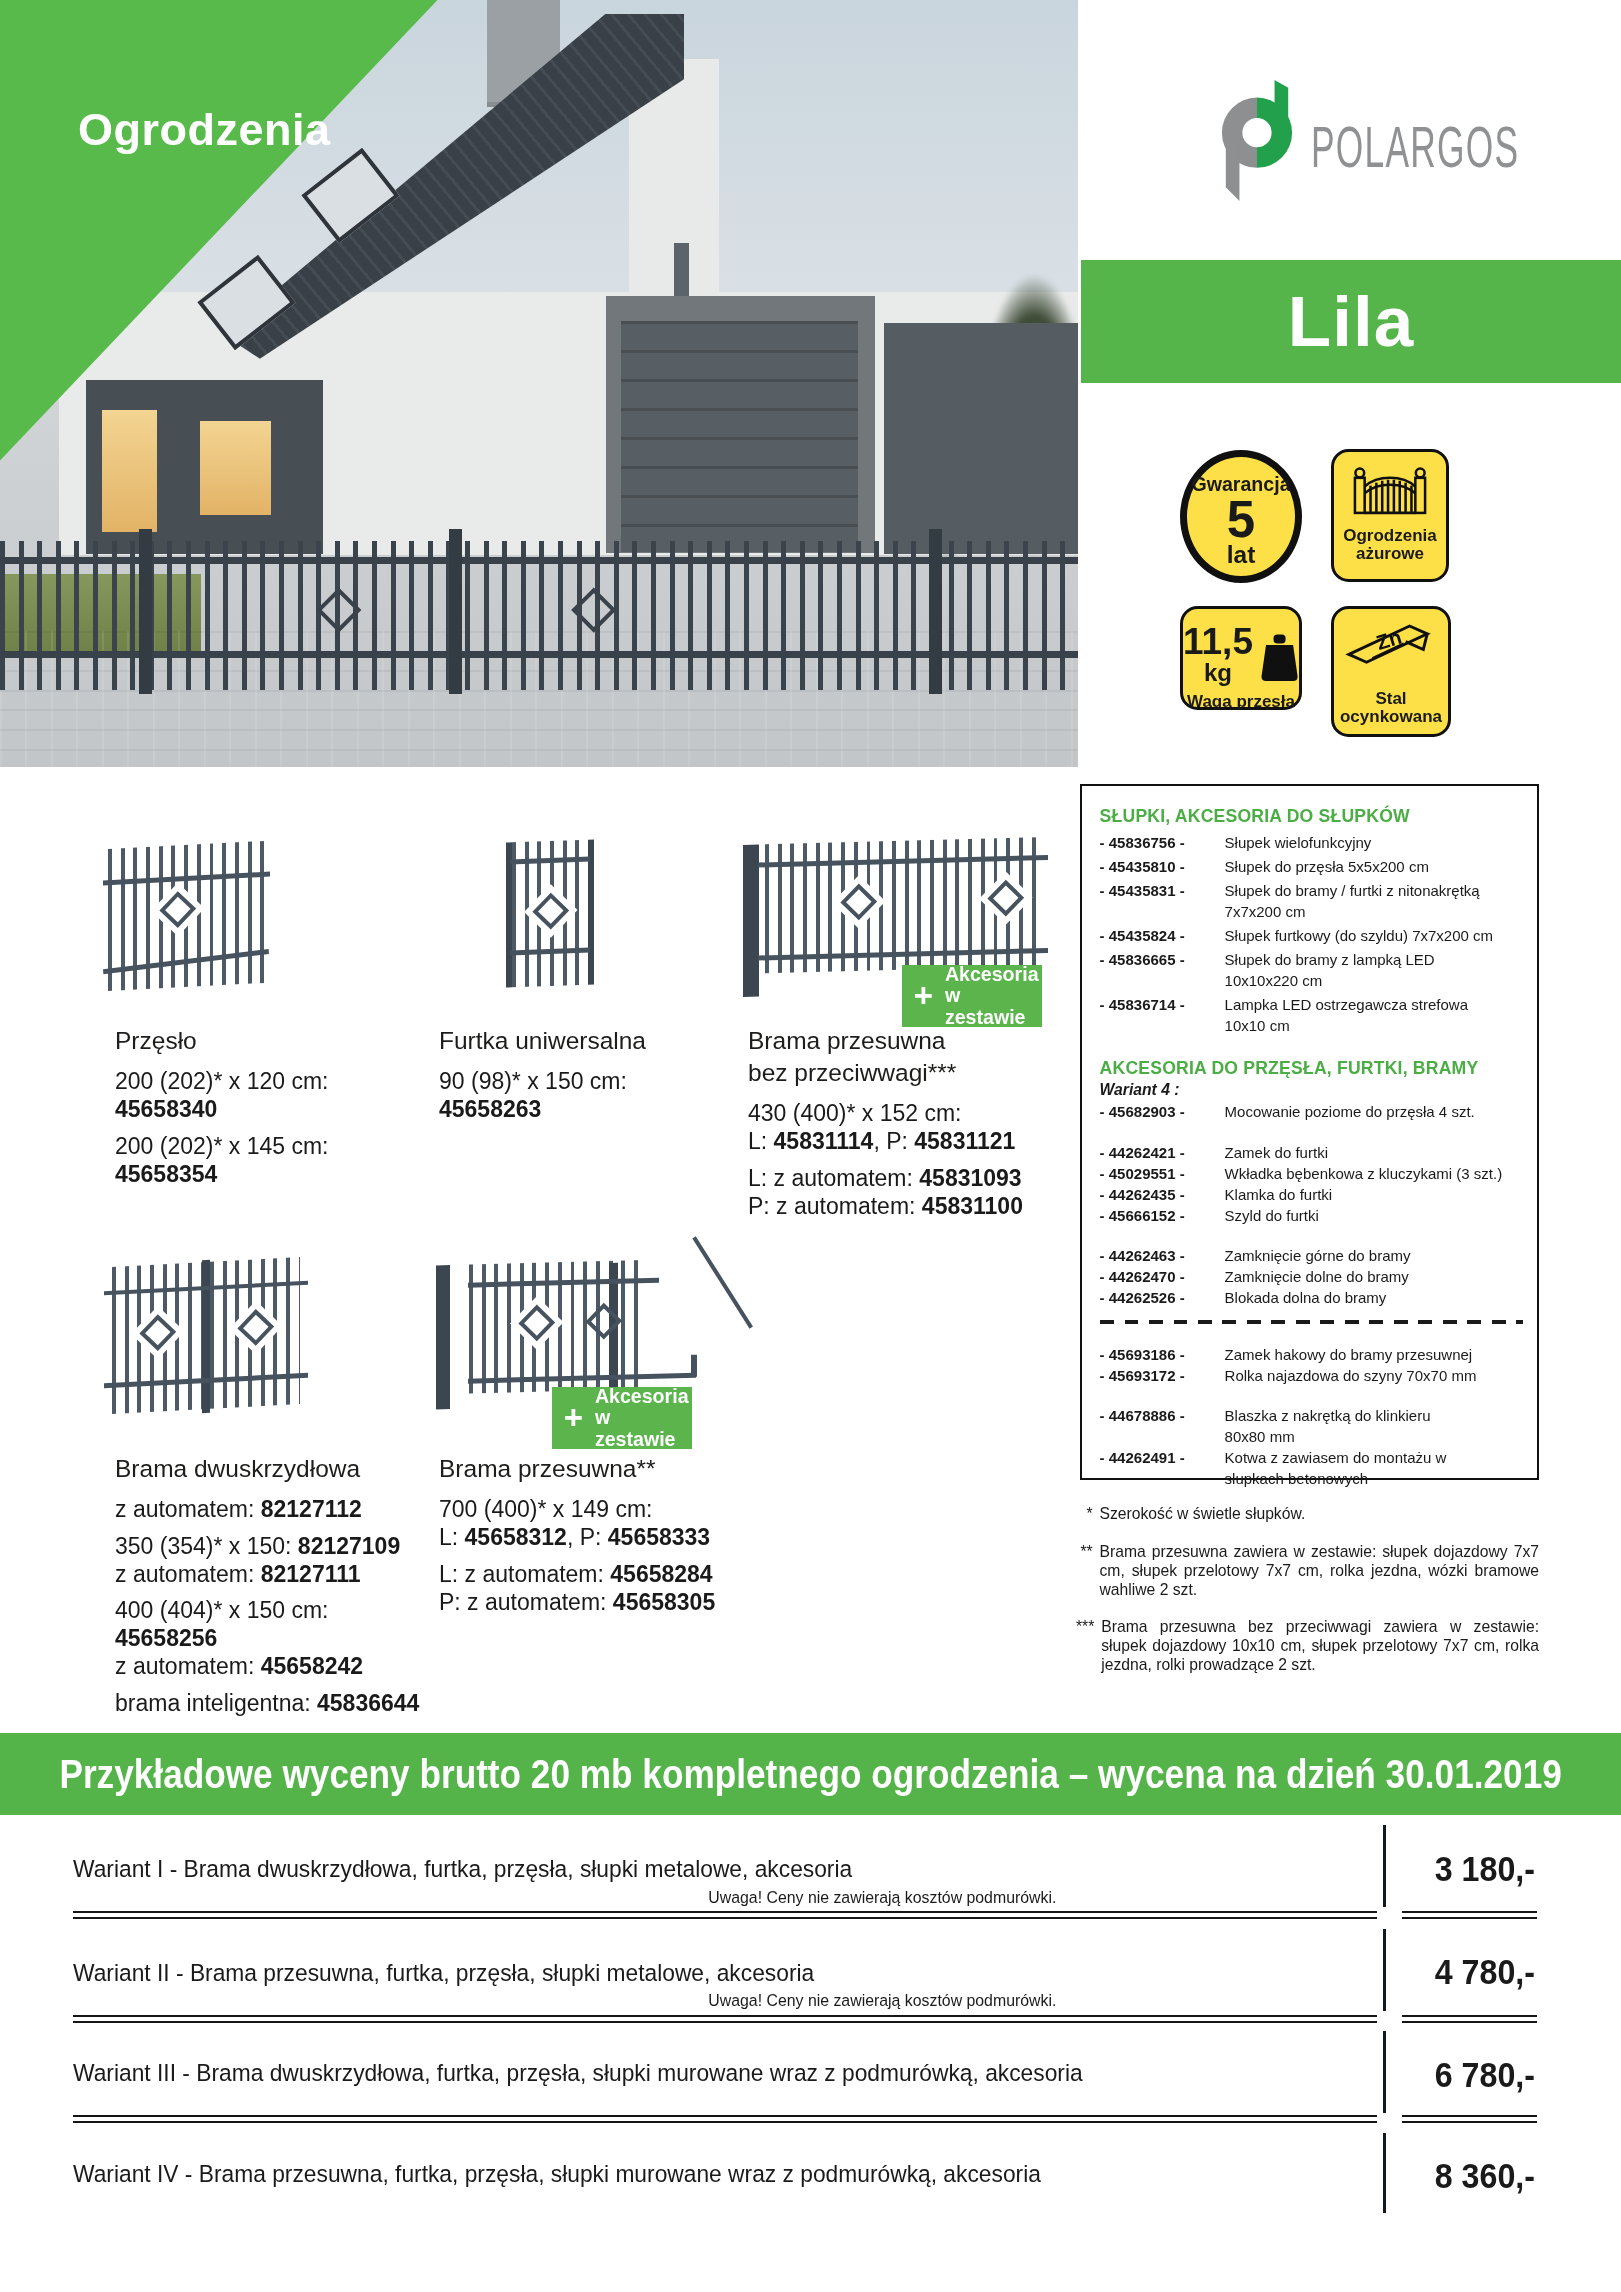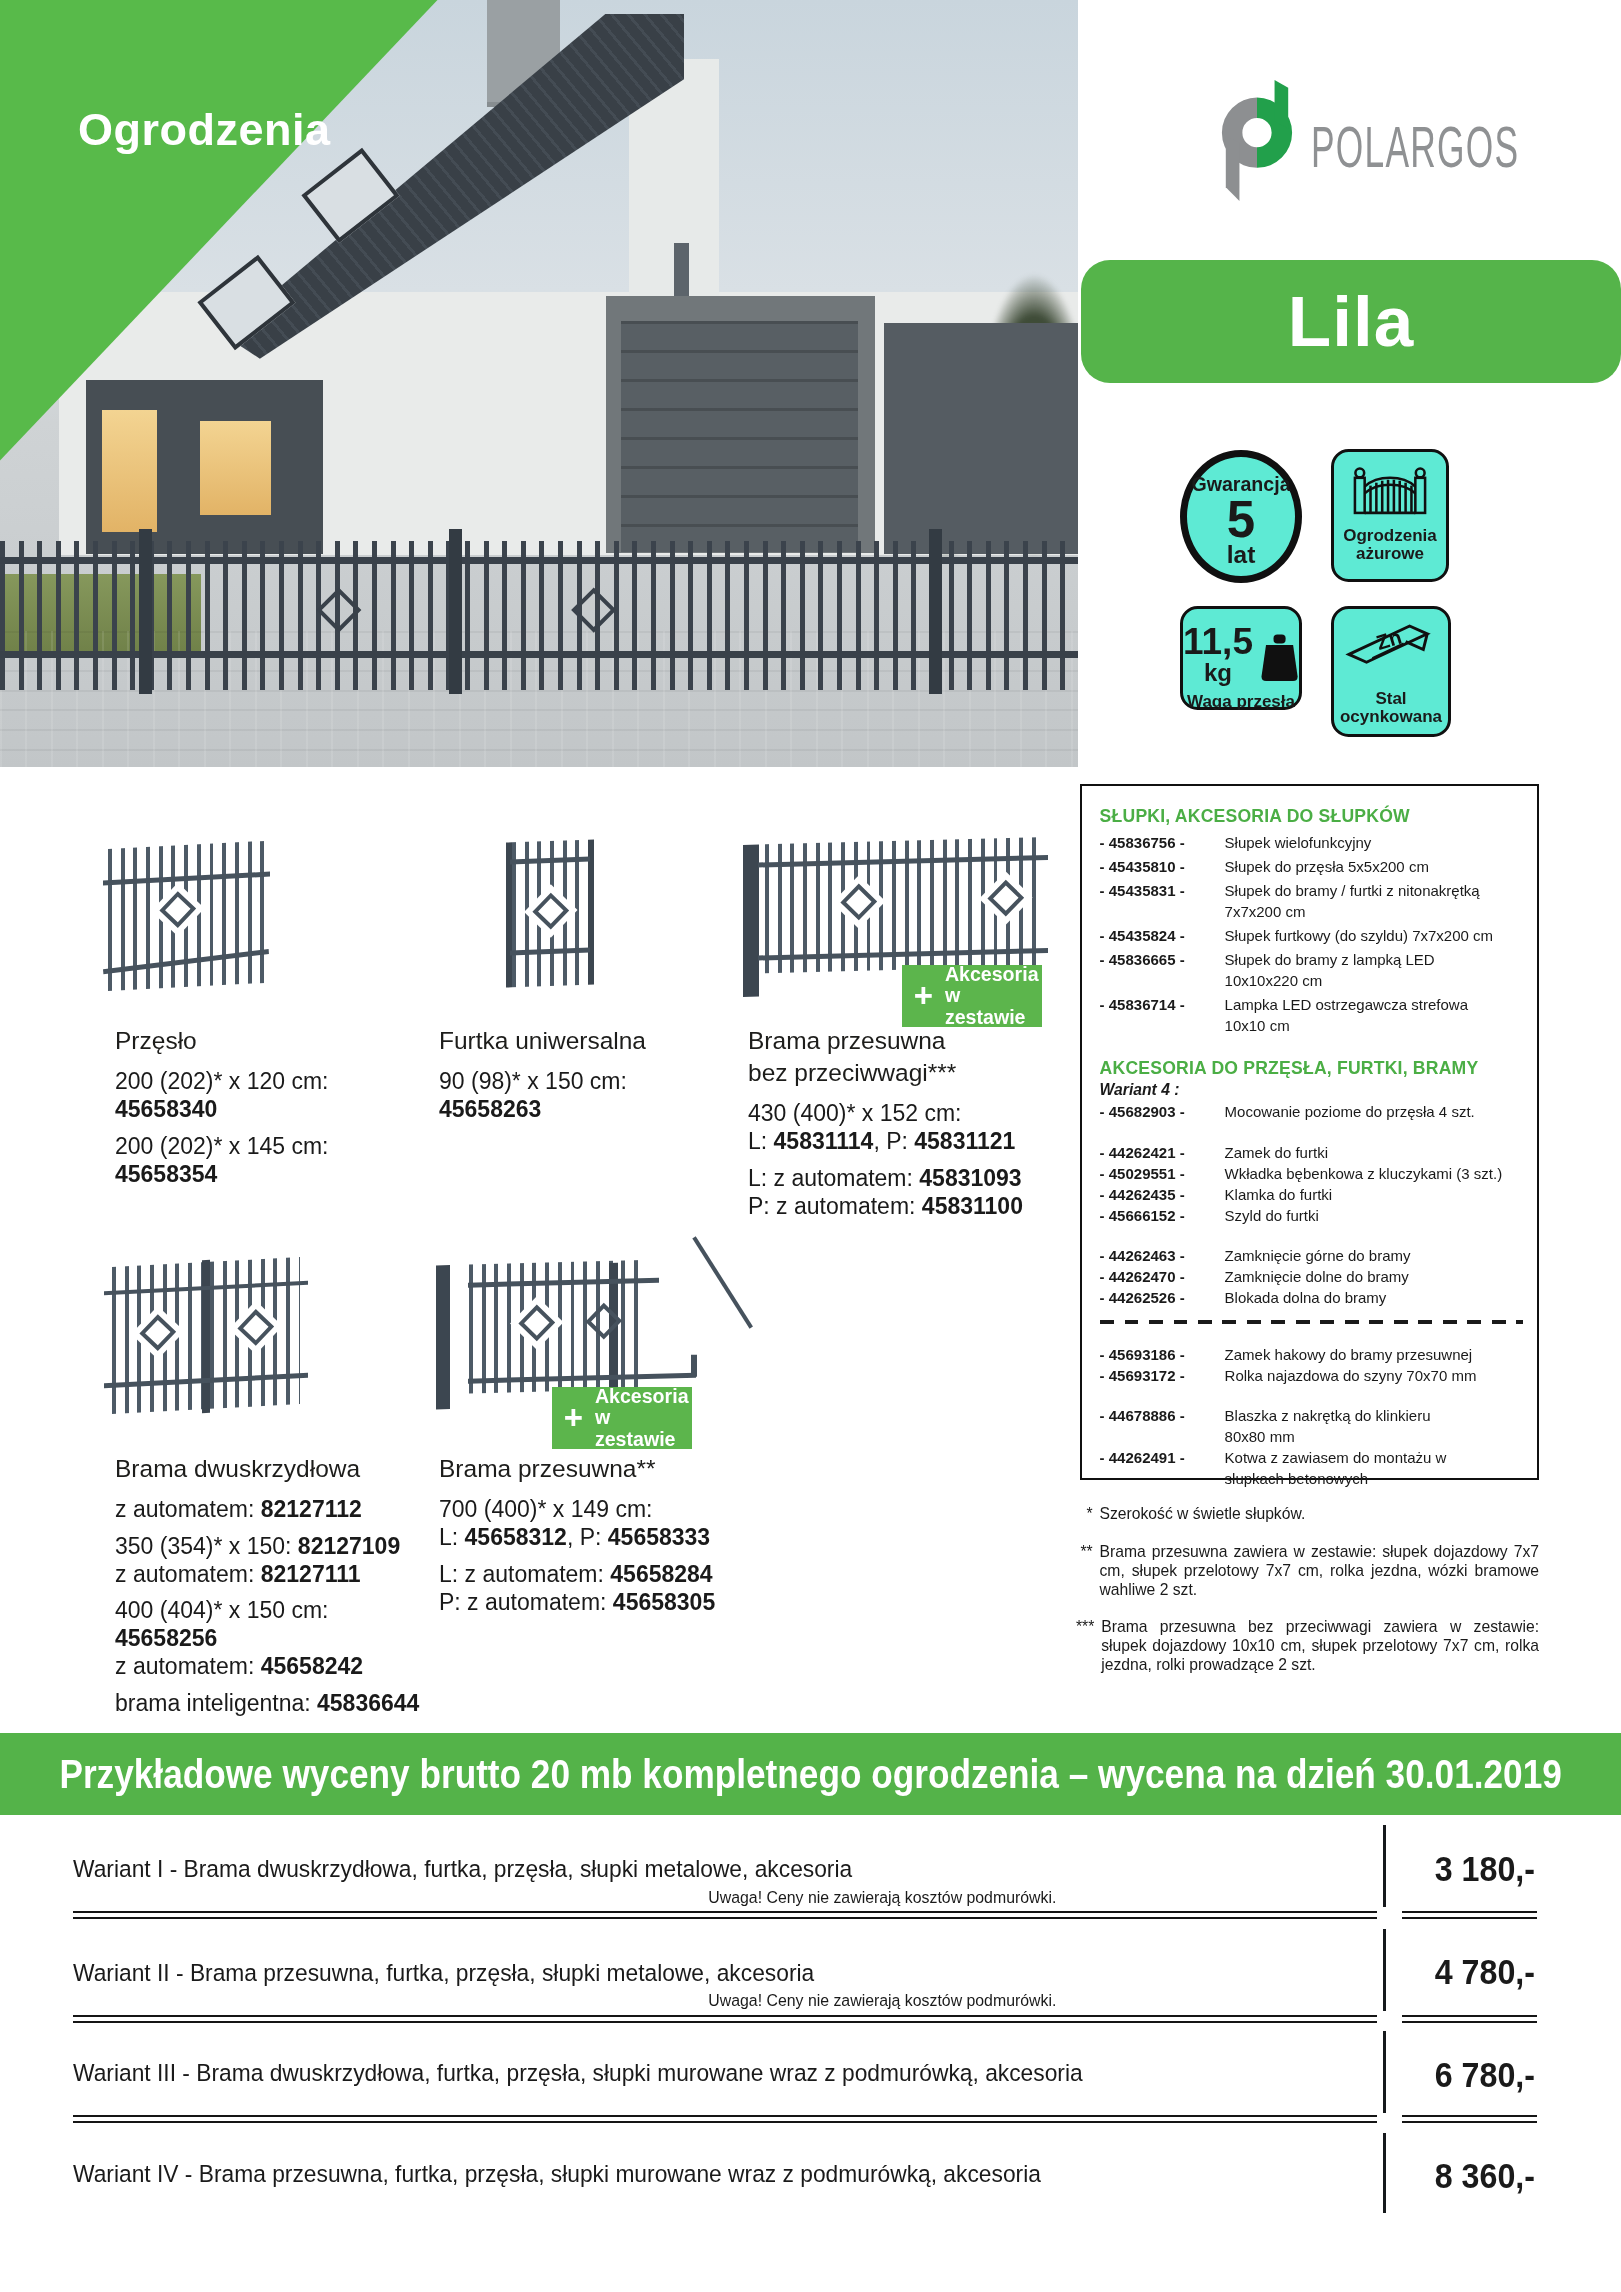--- a/index.html
+++ b/index.html
@@ -28,25 +28,25 @@
   .ph-fence{left:0;top:541px;width:1078px;height:149px;
             background:repeating-linear-gradient(90deg,#3b434c 0 4.9px,transparent 4.9px 18.6px);}
   .ph-rail{left:0;width:1078px;height:6.9px;background:#39414a;}
   .ph-post{top:529px;width:12.7px;height:165px;background:#333b43;}
   .ph-dia{width:23.5px;height:23.5px;border:4.9px solid #39414a;background:transparent;transform:rotate(45deg);}
   #green-triangle{left:0;top:0;width:451px;height:470px;background:#58ba4a;clip-path:polygon(0 0,97% 0,0 98%);filter:drop-shadow(4.9px 4.9px 7.8px rgba(0,0,0,.25));}
   #ogrodzenia-label{left:78px;top:104px;font-size:45px;font-weight:700;color:#fff;letter-spacing:0.5px;}
 
   
   #logo-text{left:1311px;top:114px;font-size:57px;font-weight:500;color:#8f9193;transform:scaleX(.62);transform-origin:left top;letter-spacing:2px;white-space:nowrap;}
-  #lila-banner{left:1081px;top:260px;width:540px;height:123px;background:#55b44a;display:flex;align-items:center;justify-content:center;border-radius:29px;}
+  #lila-banner{left:1081px;top:260px;width:540px;height:123px;background:#55b44a;display:flex;align-items:center;justify-content:center;}
   #lila-banner span{font-size:71px;font-weight:800;color:#fff;letter-spacing:1px;}
 
   
-  .badge{border:3.4px solid #101010;background:#5eead4;text-align:center;box-sizing:border-box;}
+  .badge{border:3.4px solid #101010;background:#fde047;text-align:center;box-sizing:border-box;}
   #badge-warranty{left:1180px;top:450px;width:122px;height:133px;border:7.8px solid #101010;border-radius:50%;}
   #badge-warranty .gw1{font-size:19.6px;font-weight:700;margin-top:15.7px;}
   #badge-warranty .gw5{font-size:51px;font-weight:700;line-height:.95;}
   #badge-warranty .gwlat{font-size:24.5px;font-weight:700;line-height:.9;}
   .sq{border-radius:17.6px;}
   #badge-gate{left:1331px;top:449px;width:118px;height:133px;}
   #badge-weight{left:1180px;top:606px;width:122px;height:104px;}
   #badge-zinc{left:1331px;top:606px;width:120px;height:131px;}
   .sq .lbl{font-size:17px;font-weight:700;line-height:1.08;margin-top:5.9px;}
   .wrow{display:flex;align-items:flex-end;justify-content:center;gap:6.9px;margin-top:14.7px;height:63px;}

